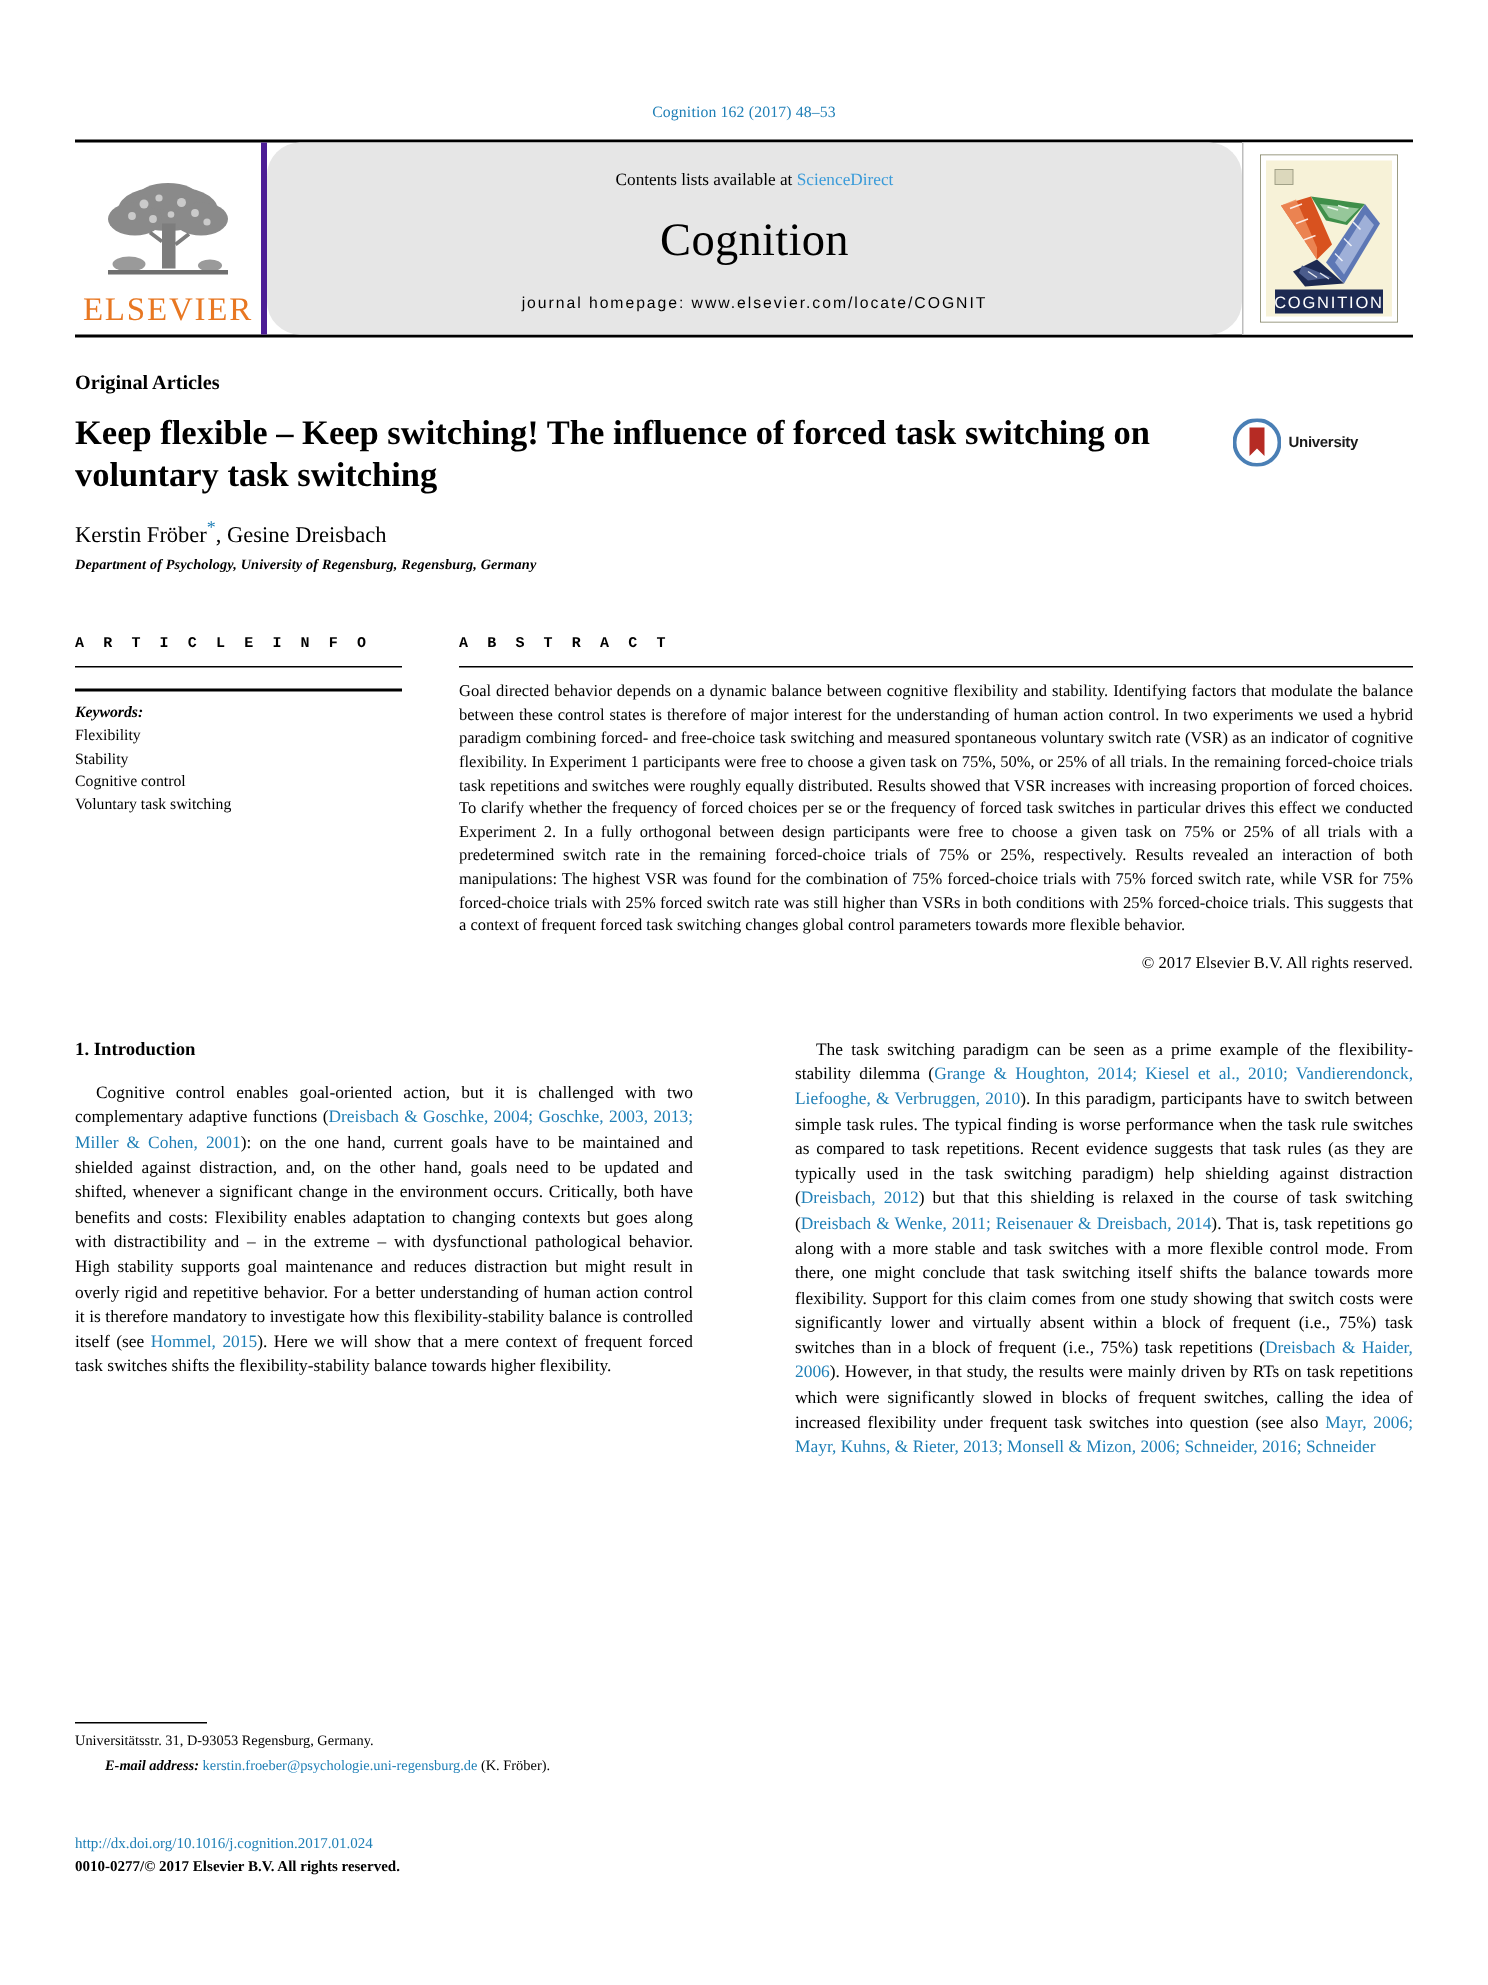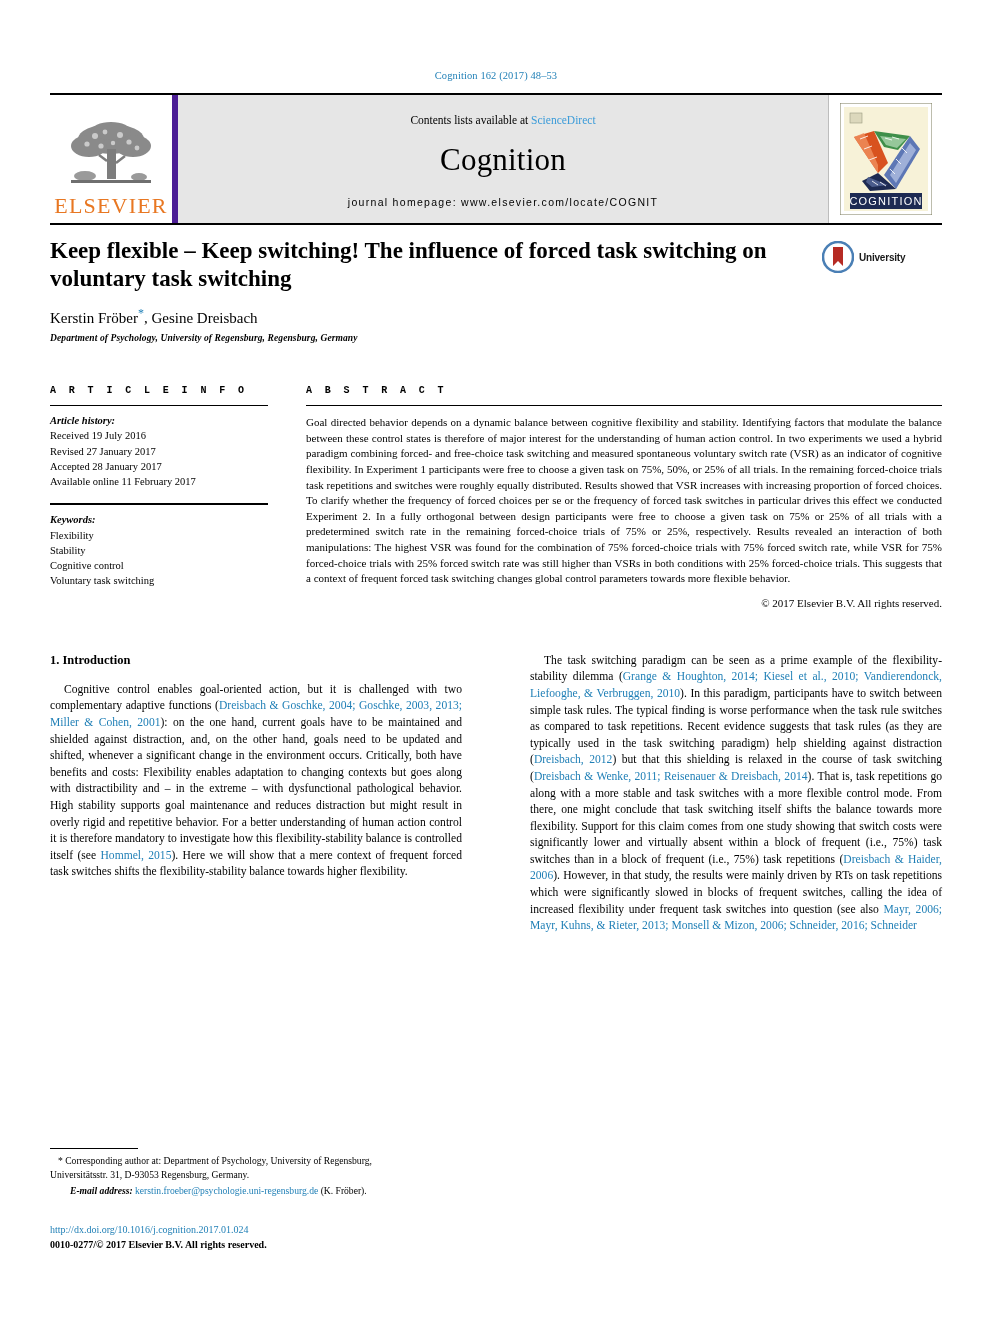--- a/index.html
+++ b/index.html
@@ -33,34 +33,35 @@
     height:128px;
     display:flex;
     align-items:stretch;
   }
   .elsevier-logo{
     width:128px;flex:0 0 128px;
     display:flex;flex-direction:column;
     align-items:center;justify-content:flex-end;
     padding-bottom:6px;
     box-sizing:border-box;
-    border-right:6px solid #4c1d95;
+    border-right:4px solid #4c1d95;
   }
   .els-tree{width:92px;height:74px;display:block;}
   .els-word{
     font-family:"Liberation Serif", serif;
     font-size:22px;letter-spacing:1.2px;
     color:#e87722;line-height:1;margin-top:2px;
   }
   .mast-center{
     flex:1 1 auto;
     background:#e6e6e6;
     display:flex;flex-direction:column;
     align-items:center;justify-content:center;
     position:relative;
+    border-radius:22px;
   }
   .contents-line{font-size:11.5px;margin-top:4px;}
   .contents-line .sd{color:#3a9bd9;}
   .journal-name{
     font-family:"Liberation Serif", serif;
     font-size:31px;font-weight:400;
     margin:16px 0 18px 0;letter-spacing:.2px;
   }
   .homepage{
     font-size:10.5px;letter-spacing:1.3px;
@@ -231,20 +232,21 @@
             <path d="M62 45 L67 50 M56 56 L61 61 M50 66 L55 71"></path>
             <path d="M32 78 L38 82 M40 79 L46 83"></path>
           </g>
         </g>
         <rect x="10" y="90" width="72" height="16" fill="#1d2a52"></rect>
         <text x="46" y="102" text-anchor="middle" font-family="Liberation Sans, sans-serif" font-size="11" letter-spacing="1.2" fill="#ffffff">COGNITION</text>
       </svg>
     </div>
   </div>
 
+  <div class="artkind">Original Articles</div>
 
   <div class="title-row">
     <div class="title">Keep flexible – Keep switching! The influence of forced task switching on voluntary task switching</div>
     <div class="crossmark">
       <svg class="cm-badge" viewBox="0 0 32 32">
         <circle cx="16" cy="16" r="15" fill="#ffffff" stroke="#4a7fb5" stroke-width="2.6"></circle>
         <path d="M11 6 L21 6 L21 25 L16 20 L11 25 Z" fill="#b62b24"></path>
       </svg>
       <span class="cm-text">University</span>
     </div>
@@ -253,27 +255,20 @@
   <div class="authors">
     <span>Kerstin Fröber</span><span class="star">*</span><span>, Gesine Dreisbach</span>
   </div>
   <div class="affil">Department of Psychology, University of Regensburg, Regensburg, Germany</div>
 
   <div class="infoabs">
 
     <div class="col-info">
       <div class="sechead">A R T I C L E  I N F O</div>
       <div class="rule-thin"></div>
-      <div class="info-block">
-        <div class="lbl">Article history:</div>
-        <div>Received 19 July 2016</div>
-        <div>Revised 27 January 2017</div>
-        <div>Accepted 28 January 2017</div>
-        <div>Available online 11 February 2017</div>
-      </div>
       <div class="rule-thick"></div>
       <div class="kw-block">
         <div class="lbl">Keywords:</div>
         <div>Flexibility</div>
         <div>Stability</div>
         <div>Cognitive control</div>
         <div>Voluntary task switching</div>
       </div>
     </div>
 
@@ -292,22 +287,20 @@
       <div class="para"><span>Cognitive control enables goal-oriented action, but it is challenged with two complementary adaptive functions (</span><span class="ref">Dreisbach &amp; Goschke, 2004; Goschke, 2003, 2013; Miller &amp; Cohen, 2001</span><span>): on the one hand, current goals have to be maintained and shielded against distraction, and, on the other hand, goals need to be updated and shifted, whenever a significant change in the environment occurs. Critically, both have benefits and costs: Flexibility enables adaptation to changing contexts but goes along with distractibility and – in the extreme – with dysfunctional pathological behavior. High stability supports goal maintenance and reduces distraction but might result in overly rigid and repetitive behavior. For a better understanding of human action control it is therefore mandatory to investigate how this flexibility-stability balance is controlled itself (see </span><span class="ref">Hommel, 2015</span><span>). Here we will show that a mere context of frequent forced task switches shifts the flexibility-stability balance towards higher flexibility.</span></div>
     </div>
 
     <div class="bcol">
       <div class="para"><span>The task switching paradigm can be seen as a prime example of the flexibility-stability dilemma (</span><span class="ref">Grange &amp; Houghton, 2014; Kiesel et al., 2010; Vandierendonck, Liefooghe, &amp; Verbruggen, 2010</span><span>). In this paradigm, participants have to switch between simple task rules. The typical finding is worse performance when the task rule switches as compared to task repetitions. Recent evidence suggests that task rules (as they are typically used in the task switching paradigm) help shielding against distraction (</span><span class="ref">Dreisbach, 2012</span><span>) but that this shielding is relaxed in the course of task switching (</span><span class="ref">Dreisbach &amp; Wenke, 2011; Reisenauer &amp; Dreisbach, 2014</span><span>). That is, task repetitions go along with a more stable and task switches with a more flexible control mode. From there, one might conclude that task switching itself shifts the balance towards more flexibility. Support for this claim comes from one study showing that switch costs were significantly lower and virtually absent within a block of frequent (i.e., 75%) task switches than in a block of frequent (i.e., 75%) task repetitions (</span><span class="ref">Dreisbach &amp; Haider, 2006</span><span>). However, in that study, the results were mainly driven by RTs on task repetitions which were significantly slowed in blocks of frequent switches, calling the idea of increased flexibility under frequent task switches into question (see also </span><span class="ref">Mayr, 2006; Mayr, Kuhns, &amp; Rieter, 2013; Monsell &amp; Mizon, 2006; Schneider, 2016; Schneider</span></div>
     </div>
   </div>
 
   <div class="footnote">
     <div class="fn-rule"></div>
-    <div class="fn-line"><span>*</span>
-      <span>Corresponding author at: Department of Psychology, University of Regensburg,</span></div>
     <div>Universitätsstr. 31, D-93053 Regensburg, Germany.</div>
     <div class="fn-email"><span class="lbl">E-mail address:</span>
       <span class="mail">kerstin.froeber@psychologie.uni-regensburg.de</span>
       <span>(K. Fröber).</span></div>
   </div>
 
   <div class="imprint">
     <div class="doi">http://dx.doi.org/10.1016/j.cognition.2017.01.024</div>
     <div class="issn">0010-0277/© 2017 Elsevier B.V. All rights reserved.</div>
   </div>

